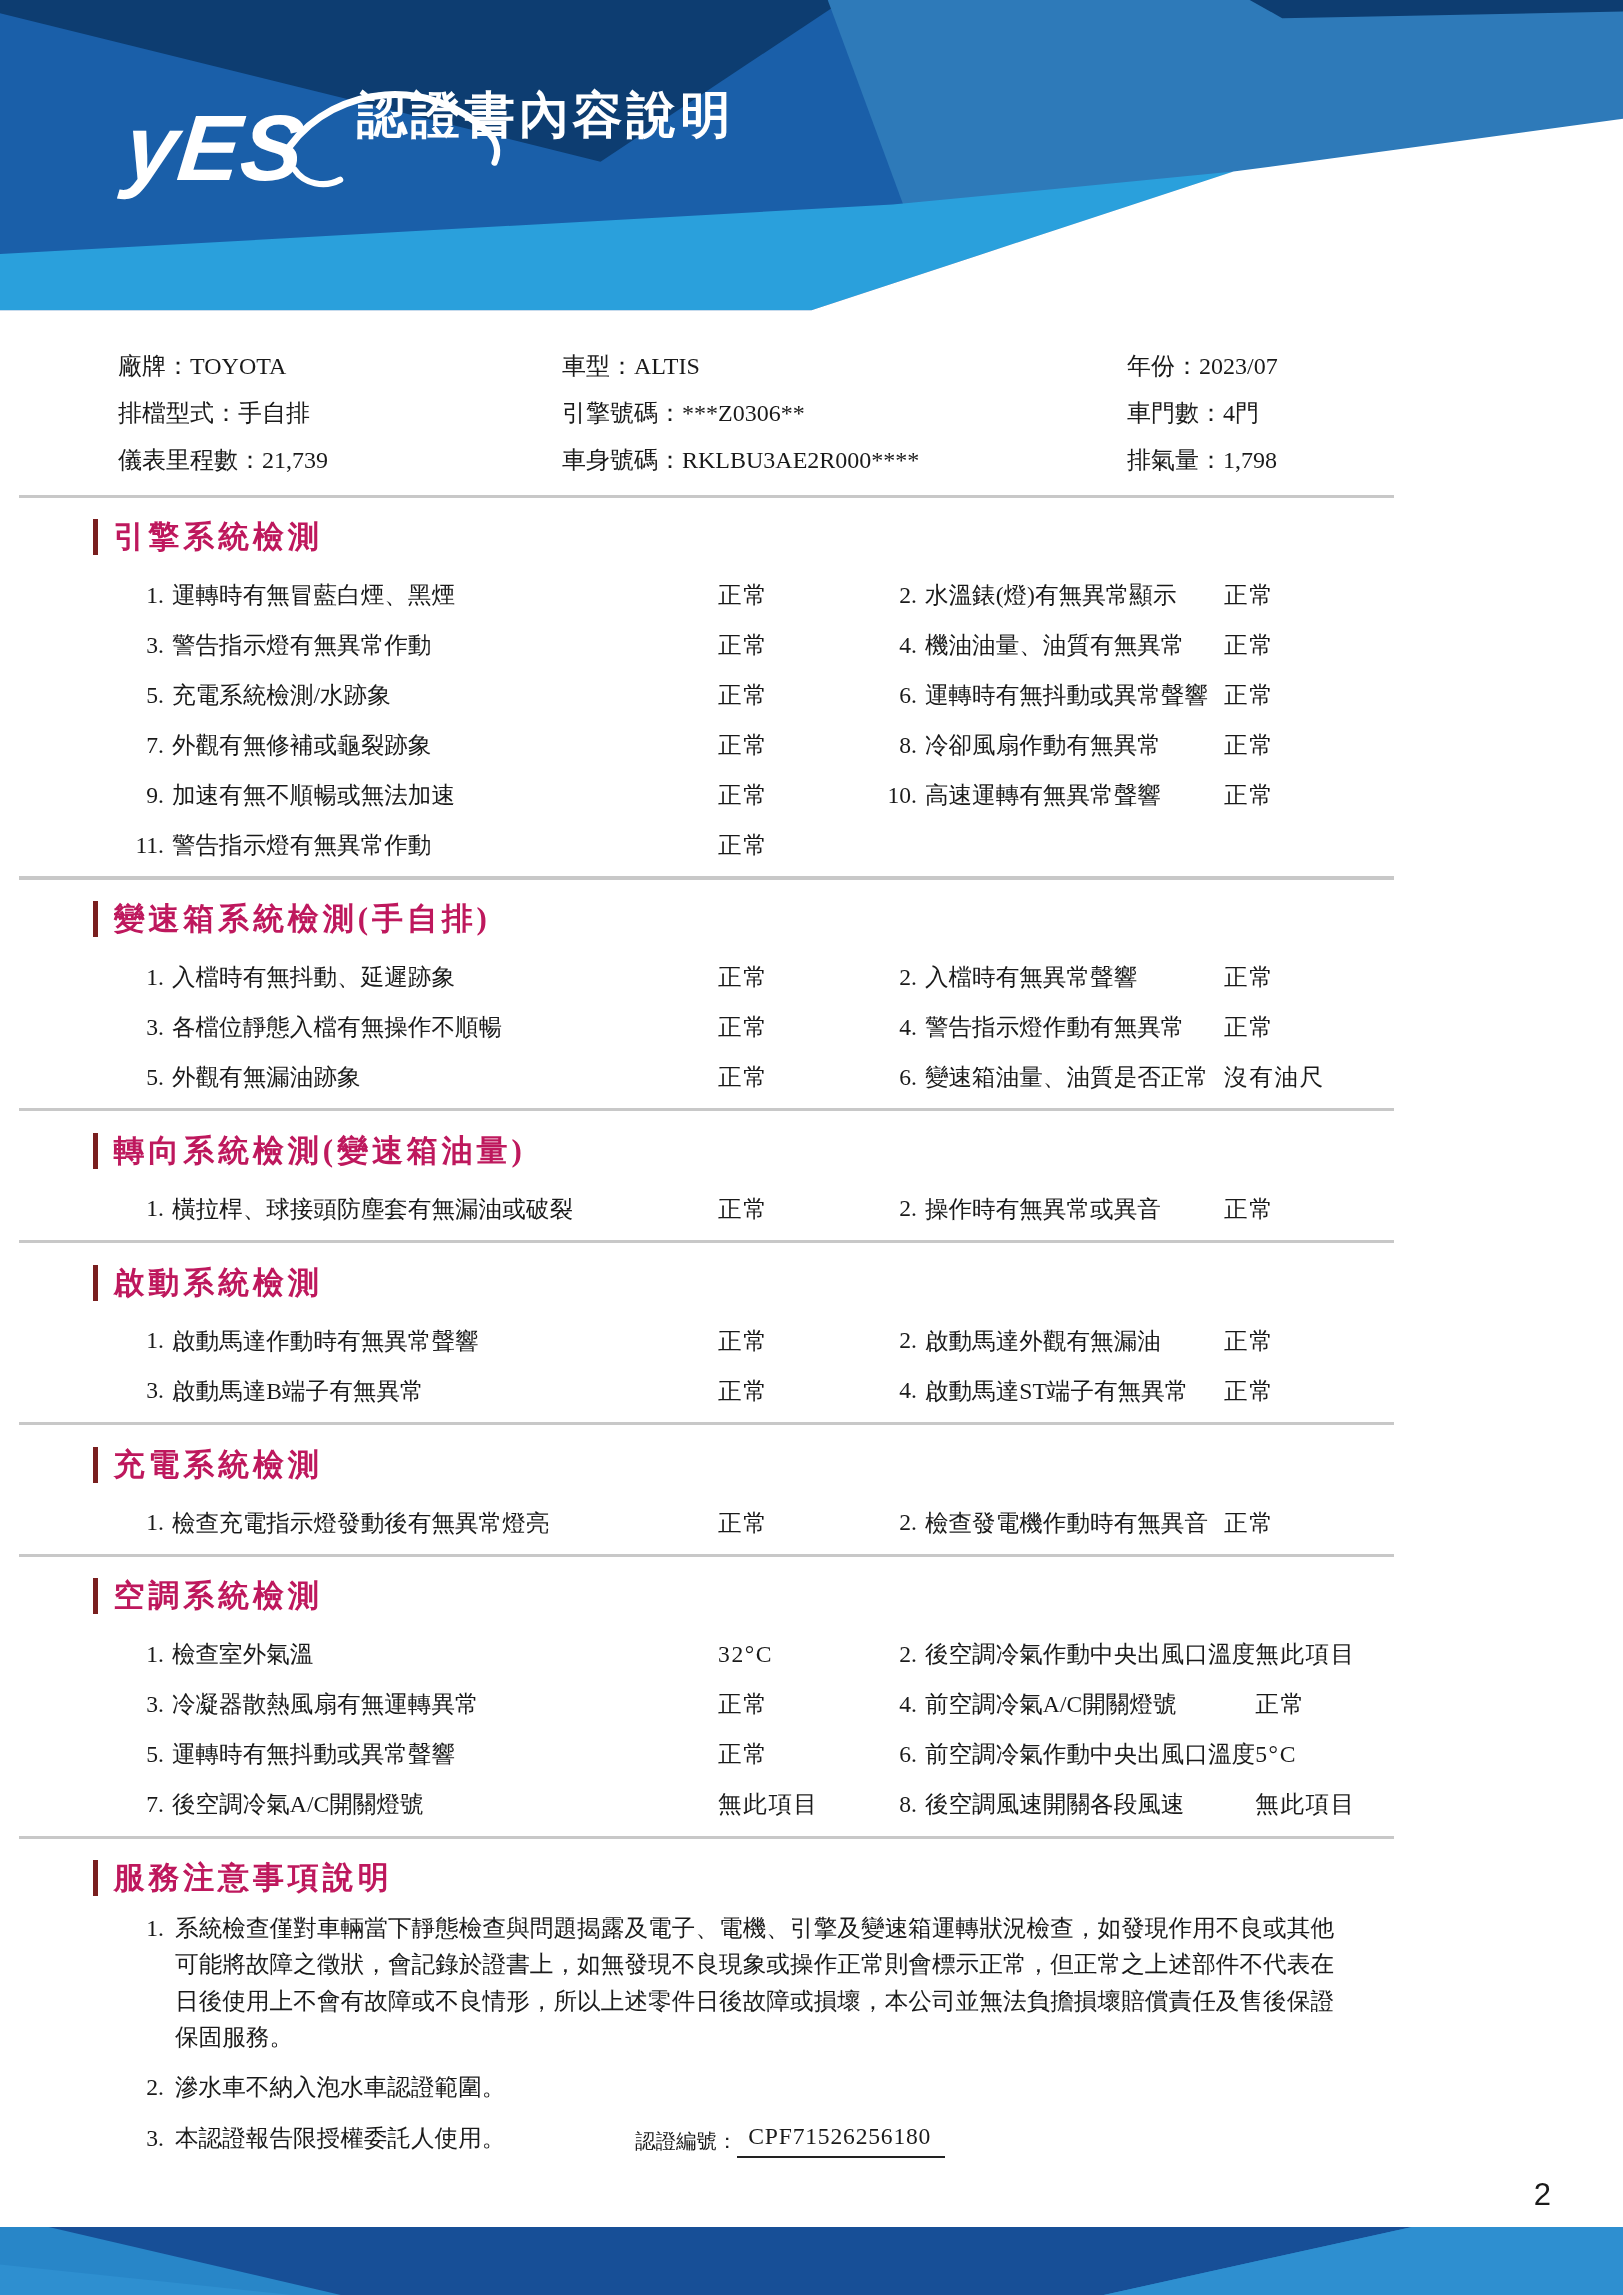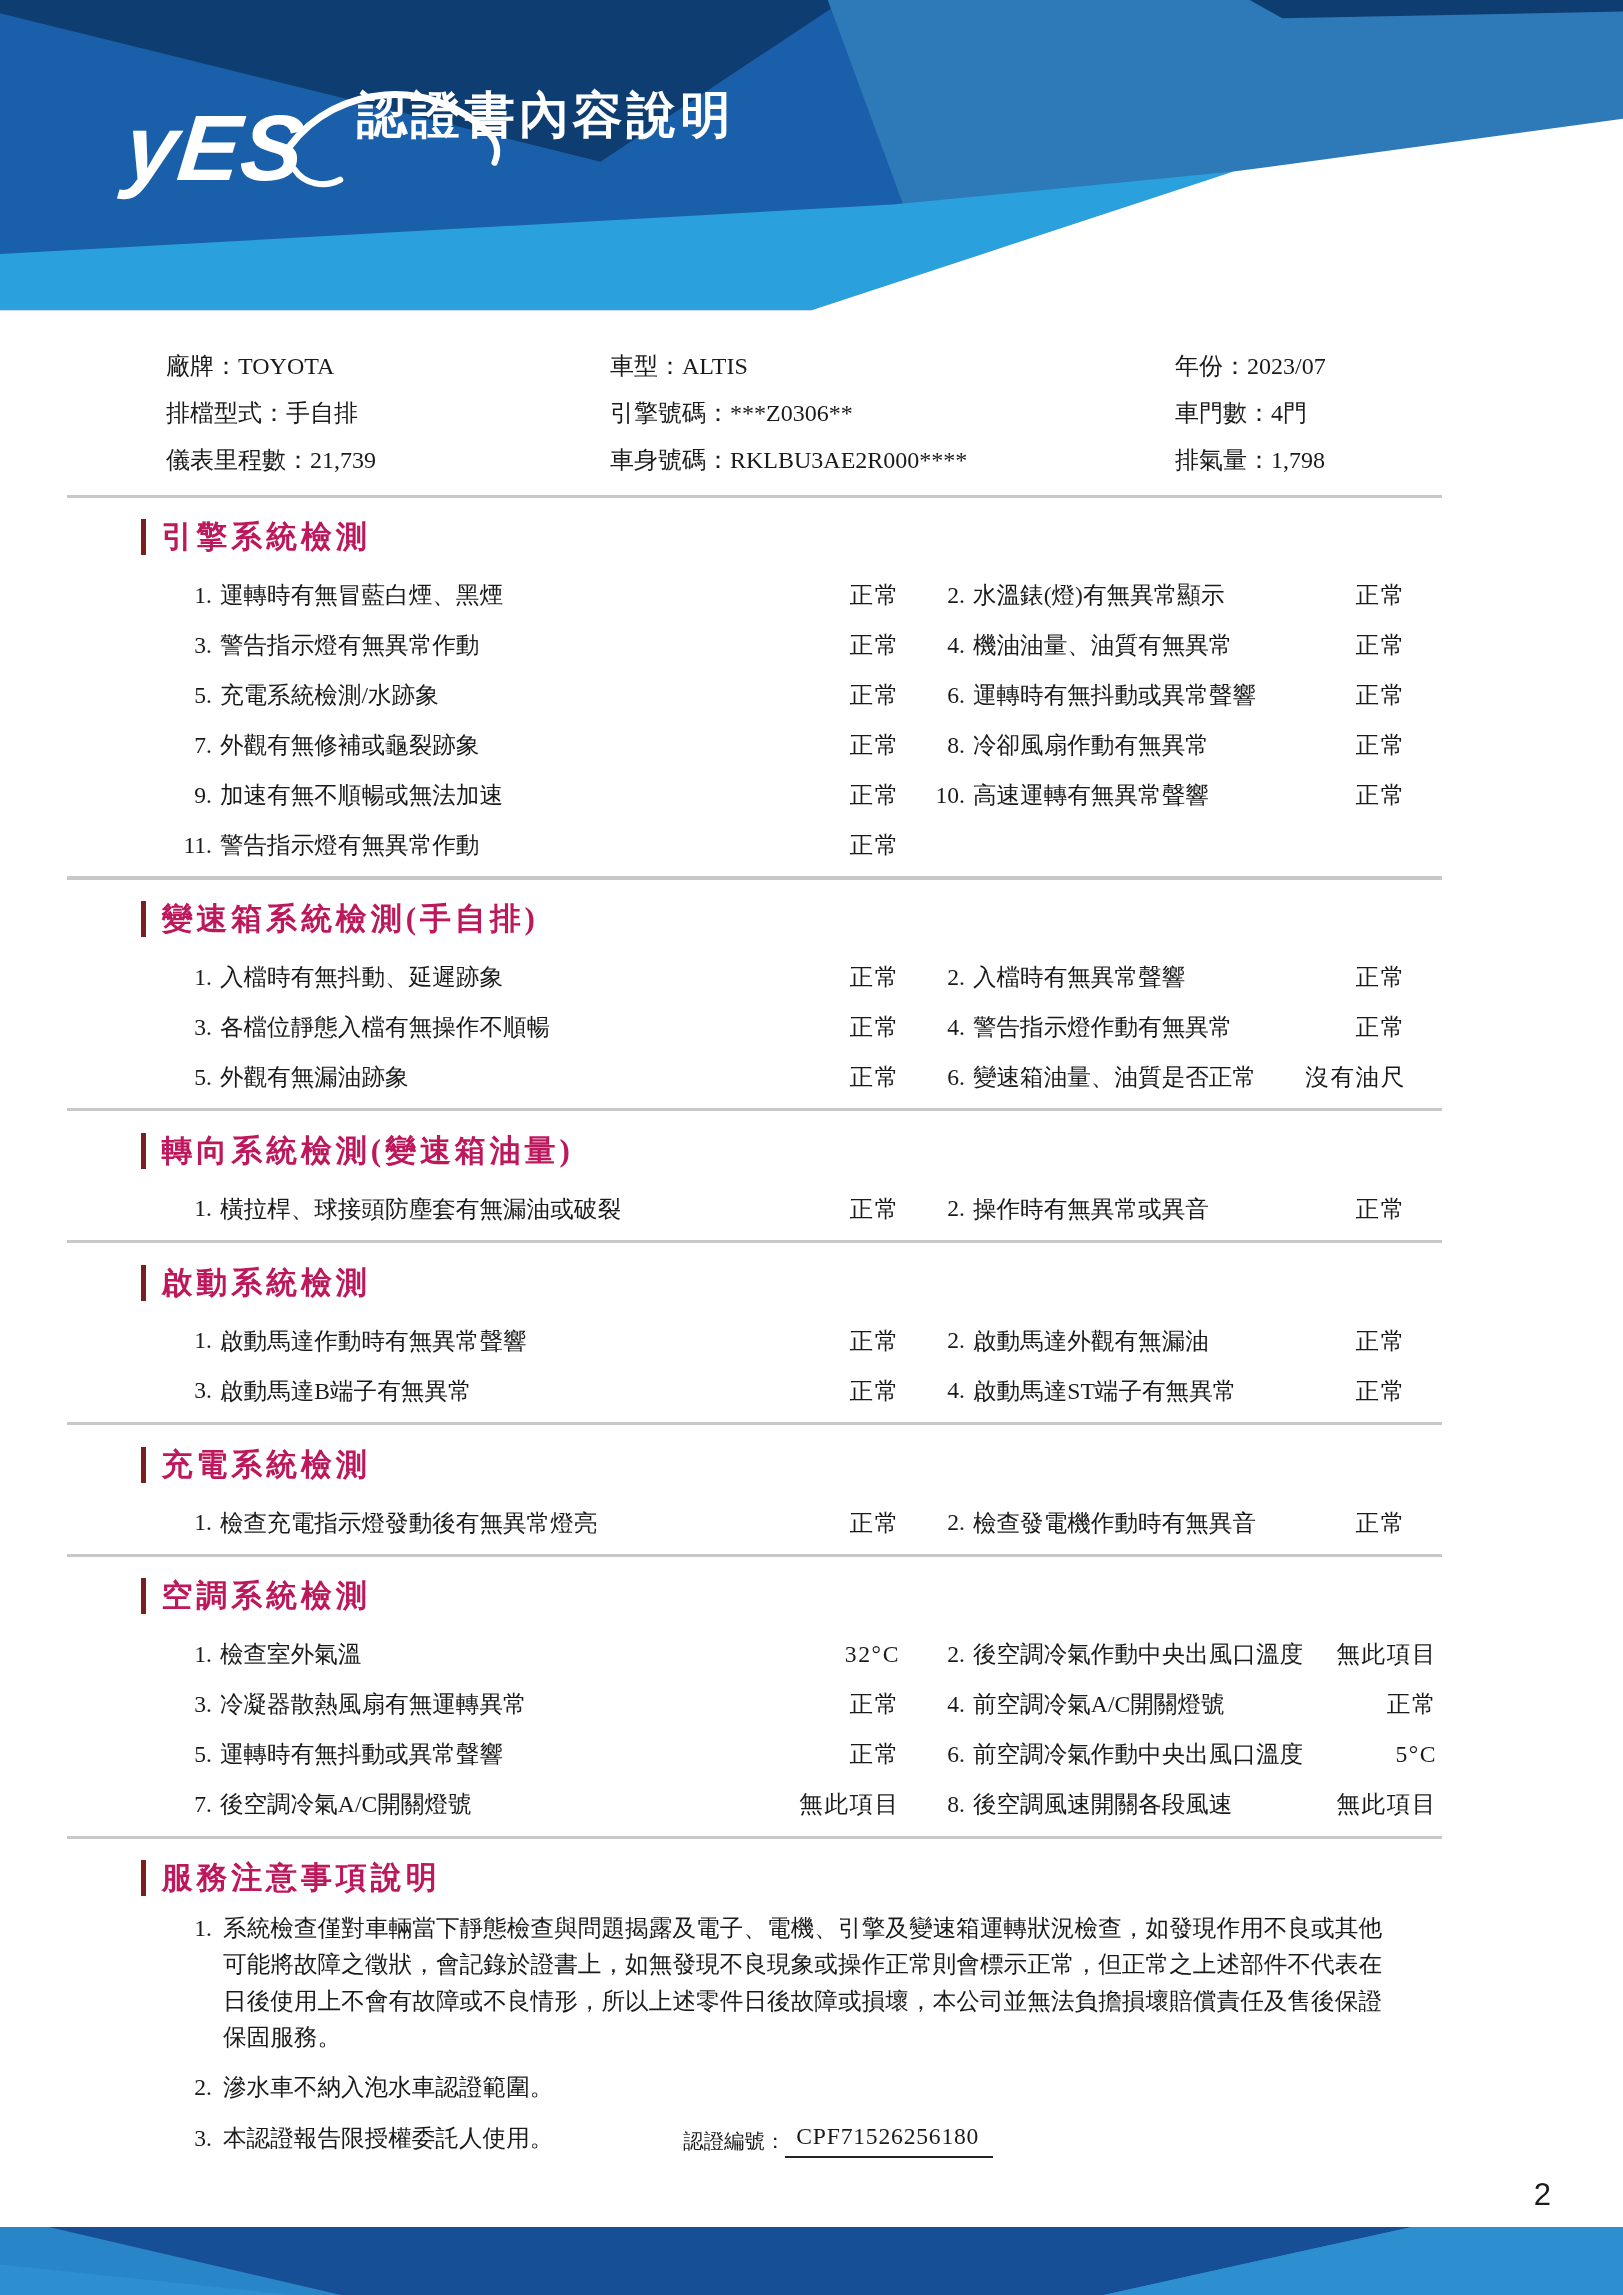--- a/index.html
+++ b/index.html
@@ -27,42 +27,42 @@
     font-style:italic;font-weight:bold;font-size:93px;line-height:1;
     transform:skewX(-6deg);letter-spacing:0.8px;
   }
   .car-swoosh{position:absolute;left:140px;top:-11px;}
   .header-title{
     position:absolute;left:357px;top:82px;
     font-family:Liberation Mono, monospace;
     font-weight:bold;font-size:50px;color:#ffffff;letter-spacing:3.9px;white-space:nowrap;
   }
   
-  .content{position:absolute;top:330px;left:0;width:1413px;margin-left:48px;}
+  .content{position:absolute;top:330px;left:0;width:1413px;}
   .vehicle-info{
     display:grid;grid-template-columns:444px 565px 1fr;
     padding:12.6px 47px 4.7px 118px;
   }
   .info-row{height:47px;display:flex;align-items:center;font-size:24px;}
   .info-label{white-space:nowrap;}
   .rule{border:0;height:3.1px;background:#c8c8c8;margin:6.3px 19px 0 19px;}
   .sec-title{
     margin:20.4px 0 9.4px 0;padding-left:93px;
     font-size:31px;font-weight:600;color:#be185d;letter-spacing:3.9px;
     display:flex;align-items:center;height:38px;
   }
   .sec-bar{display:inline-block;width:4.7px;height:36px;background:#7a1f1f;margin-right:15.7px;}
   .items{
     display:grid;grid-template-columns:734px 1fr;column-gap:19px;
     padding:4.7px 55px 0 118px;
   }
   .item{display:flex;align-items:center;min-height:50px;font-size:23.6px;}
   .item .no{flex:none;width:46px;text-align:right;padding-right:7.9px;white-space:nowrap;}
   .item .lbl{flex:1;white-space:nowrap;}
-  .item .st{flex:none;min-width:134px;text-align:right;white-space:nowrap;letter-spacing:1.6px;}
+  .item .st{flex:none;min-width:134px;white-space:nowrap;letter-spacing:1.6px;}
   
   .notes{padding:3.1px 79px 0 118px;}
   .note-row{display:flex;align-items:flex-start;font-size:23.6px;line-height:1.55;margin-bottom:12.6px;}
   .note-no{flex:none;width:46px;text-align:right;padding-right:11px;}
   .note-text{max-width:1335px;text-align:justify;}
   .note3wrap{display:flex;align-items:center;}
   .cert{margin-left:130px;display:flex;align-items:flex-end;white-space:nowrap;}
   .cert-label{font-size:20.4px;}
   .cert-num{font-size:23.6px;border-bottom:2.4px solid #222;padding:0 14px 1.6px 11px;letter-spacing:0.8px;}
   

